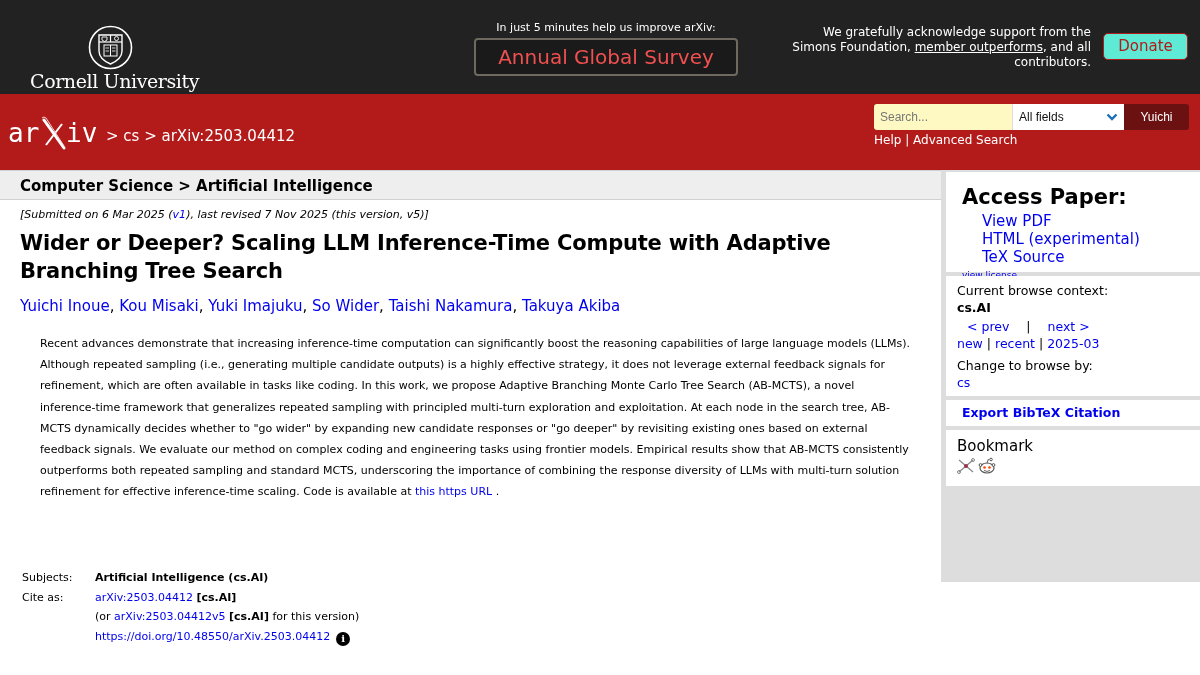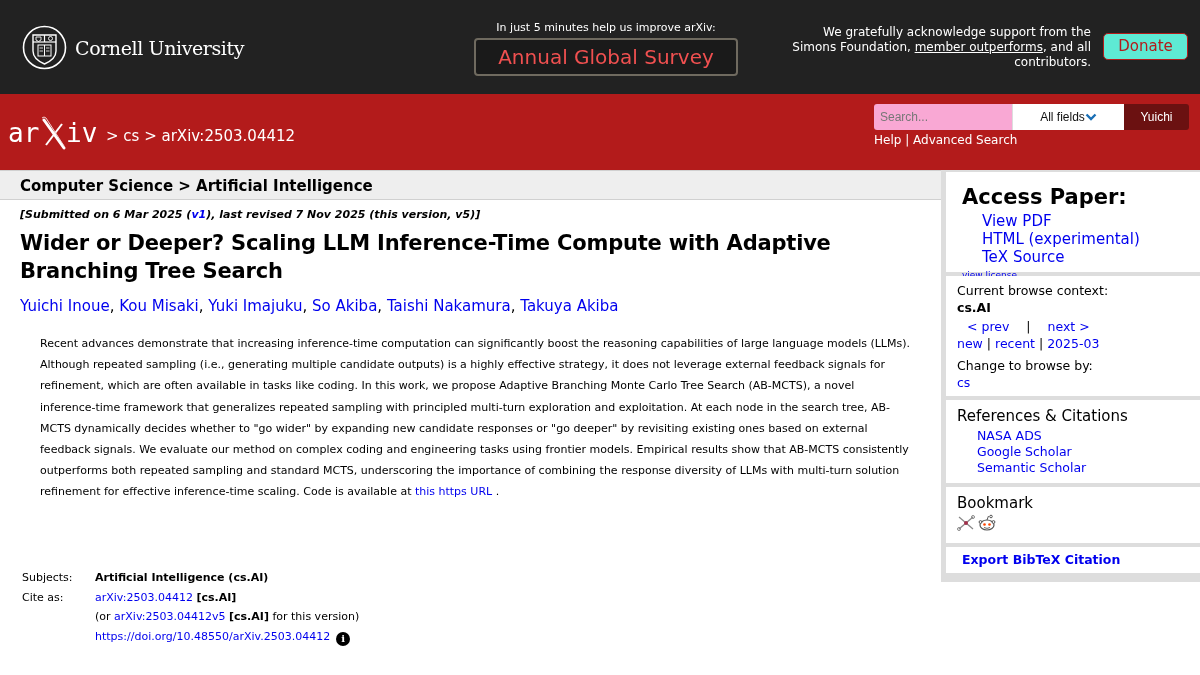--- a/index.html
+++ b/index.html
@@ -2,54 +2,54 @@
 <html><head>
 <meta charset="utf-8">
 <style>
   * { box-sizing: border-box; margin: 0; padding: 0; }
   html, body { width: 1200px; height: 675px; overflow: hidden; background: #ffffff; }
   body { font-family: "DejaVu Sans", "Liberation Sans", sans-serif; color: #000; position: relative; }
   a { text-decoration: none; }
 
   
   .topbar { position: absolute; left: 0; top: 0; width: 1200px; height: 94px; background: #222222; }
-  .cornell { position: absolute; left: 22px; top: 25px; display: flex; align-items: center; }
+  .cornell { position: absolute; left: 22px; top: 25px; display: flex; align-items: center; flex-direction: column; }
   .cornell-seal { width: 45px; height: 45px; }
   .cornell-name { font-family: "DejaVu Serif", "Liberation Serif", serif; color: #ffffff; font-size: 19px; margin-left: 8px; letter-spacing: -0.4px; }
 
   .survey { position: absolute; left: 474px; top: 21px; width: 264px; text-align: center; }
   .survey-lead { color: #ffffff; font-size: 11px; }
   .survey-btn { display: block; margin-top: 4px; width: 264px; height: 38px; border: 2px solid #6f6a5f; border-radius: 4px; background: #1a1a1a; color: #f05050; font-size: 20px; line-height: 34px; text-align: center; }
 
   .support { position: absolute; right: 109px; top: 25px; width: 300px; text-align: right; color: #ffffff; font-size: 12px; line-height: 15px; }
   .support .member-link { color: #ffffff; text-decoration: underline; }
   .donate-btn { position: absolute; left: 1103px; top: 33px; width: 85px; height: 27px; border: 1px solid #b31b1b; border-radius: 5px; background: #5eead4; color: #b31b1b; font-size: 15px; line-height: 25px; text-align: center; }
 
   
   .redbar { position: absolute; left: 0; top: 94px; width: 1200px; height: 76px; background: #b31b1b; }
   .arxiv-logo { position: absolute; left: 8px; top: 21px; width: 94px; height: 35px; }
   .crumbs { position: absolute; left: 106px; top: 33px; color: #ffffff; font-size: 15px; }
   .crumbs a { color: #ffffff; }
 
   .search-wrap { position: absolute; left: 874px; top: 10px; display: flex; height: 26px; }
-  .search-input { width: 138px; height: 26px; border: none; border-radius: 3px 0 0 3px; padding: 0 6px; font-size: 12px; color: #666; font-family: "Liberation Sans", sans-serif; background: #f9a8d4; }
+  .search-input { width: 138px; height: 26px; border: none; border-radius: 3px 0 0 3px; padding: 0 6px; font-size: 12px; color: #666; font-family: "Liberation Sans", sans-serif; background: #fef9c3; }
   .search-input::placeholder { color: #777; }
-  .field-select { width: 112px; height: 26px; background: #fff; border-left: 1px solid #ddd; display: flex; align-items: center; justify-content: center; padding: 0 6px; font-size: 12px; font-family: "Liberation Sans", sans-serif; color: #111; }
+  .field-select { width: 112px; height: 26px; background: #fff; border-left: 1px solid #ddd; display: flex; align-items: center; justify-content: space-between; padding: 0 6px; font-size: 12px; font-family: "Liberation Sans", sans-serif; color: #111; }
   .field-select .chev { width: 12px; height: 10px; }
   .search-btn { width: 65px; height: 26px; background: #6b1111; color: #fff; border: none; border-radius: 0 3px 3px 0; font-size: 12px; font-family: "Liberation Sans", sans-serif; }
   .search-links { position: absolute; left: 874px; top: 39px; font-size: 12px; color: #fff; }
   .search-links a { color: #fff; }
 
   
   .subject-strip { position: absolute; left: 0; top: 170px; width: 941px; height: 30px; background: #eeeeee; border-top: 1px solid #d0d0d0; border-bottom: 1px solid #d0d0d0; }
   .subject-strip h1 { position: absolute; left: 20px; top: 6px; font-size: 15px; font-weight: bold; color: #000; }
 
   
   .main { position: absolute; left: 20px; top: 200px; width: 900px; }
-  .dateline { position: absolute; left: 0; top: 8px; font-size: 11px; font-style: italic; color: #000; white-space: nowrap; font-weight: bold; }
+  .dateline { position: absolute; left: 0; top: 8px; font-size: 11px; font-style: italic; color: #000; white-space: nowrap; }
   .dateline a { color: #0000ee; }
   .title { position: absolute; left: 0; top: 29px; width: 890px; font-size: 21px; font-weight: bold; line-height: 28px; color: #000; letter-spacing: -0.2px; }
   .authors { position: absolute; left: 0; top: 97px; font-size: 15px; white-space: nowrap; color: #000; }
   .authors a { color: #0000ee; }
   .abstract { position: absolute; left: 20px; top: 133px; width: 870px; font-size: 11px; line-height: 21.2px; color: #000; }
   .abstract a { color: #0000ee; }
 
   .meta { position: absolute; left: 2px; top: 368px; font-size: 11px; line-height: 19.5px; }
   .meta-row { display: flex; }
   .meta-label { width: 73px; color: #000; }
@@ -150,21 +150,21 @@
 
 <div class="subject-strip">
   <h1>Computer Science &gt; Artificial Intelligence</h1>
 </div>
 
 <div class="main">
   <div class="dateline"><span>[Submitted on 6 Mar 2025 (</span><a>v1</a><span>), last revised 7 Nov 2025 (this version, v5)]</span></div>
 
   <h1 class="title">Wider or Deeper? Scaling LLM Inference-Time Compute with Adaptive Branching Tree Search</h1>
 
-  <div class="authors"><a>Yuichi Inoue</a>, <a>Kou Misaki</a>, <a>Yuki Imajuku</a>, <a>So Akiba</a>, <a>Taishi Nakamura</a>, <a>Takuya Akiba</a></div>
+  <div class="authors"><a>Yuichi Inoue</a>, <a>Kou Misaki</a>, <a>Yuki Imajuku</a>, <a>So Wider</a>, <a>Taishi Nakamura</a>, <a>Takuya Akiba</a></div>
 
   <blockquote class="abstract"><span>Recent advances demonstrate that increasing inference-time computation can significantly boost the reasoning capabilities of large language models (LLMs). Although repeated sampling (i.e., generating multiple candidate outputs) is a highly effective strategy, it does not leverage external feedback signals for refinement, which are often available in tasks like coding. In this work, we propose Adaptive Branching Monte Carlo Tree Search (AB-MCTS), a novel inference-time framework that generalizes repeated sampling with principled multi-turn exploration and exploitation. At each node in the search tree, AB-MCTS dynamically decides whether to "go wider" by expanding new candidate responses or "go deeper" by revisiting existing ones based on external feedback signals. We evaluate our method on complex coding and engineering tasks using frontier models. Empirical results show that AB-MCTS consistently outperforms both repeated sampling and standard MCTS, underscoring the importance of combining the response diversity of LLMs with multi-turn solution refinement for effective inference-time scaling. Code is available at </span><a>this https URL</a><span> .</span></blockquote>
 
   <div class="meta">
     <div class="meta-row">
       <span class="meta-label">Subjects:</span>
       <span class="meta-val"><b>Artificial Intelligence (cs.AI)</b></span>
     </div>
     <div class="meta-row">
       <span class="meta-label">Cite as:</span>
@@ -194,27 +194,23 @@
 
   <div class="box box-browse">
     <div>Current browse context:</div>
     <div class="ctx">cs.AI</div>
     <div class="nav-row"><a>&lt; prev</a><span class="sep">|</span><a>next &gt;</a></div>
     <div><a>new</a><span> | </span><a>recent</a><span> | </span><a>2025-03</a></div>
     <div class="changeto">Change to browse by:</div>
     <a>cs</a>
   </div>
 
-  <div class="box box-refs">
-    <div class="refs-title">References &amp; Citations</div>
-    <div class="refs-links">
-      <a>NASA ADS</a>
-      <a>Google Scholar</a>
-      <a>Semantic Scholar</a>
-    </div>
+
+  <div class="box box-bibtex">
+    <a>Export BibTeX Citation</a>
   </div>
 
   <div class="box box-bookmark">
     <div class="bookmark-title">Bookmark</div>
     <div class="bm-icons">
       <a>
         <svg viewBox="0 0 18 18">
           <line x1="2" y1="3" x2="16" y2="15" stroke="#888" stroke-width="1.2"></line>
           <line x1="16" y1="3" x2="2" y2="15" stroke="#888" stroke-width="1.2"></line>
           <circle cx="9" cy="9" r="2" fill="#a0304a"></circle>
@@ -229,17 +225,13 @@
           <circle cx="11.5" cy="10.5" r="1.3" fill="#ff4500"></circle>
           <path d="M6 13.5 q3 1.8 6 0" fill="none" stroke="#555" stroke-width="0.9"></path>
           <line x1="9" y1="6" x2="10.5" y2="2" stroke="#555" stroke-width="1"></line>
           <circle cx="13" cy="2.5" r="1.3" fill="none" stroke="#555"></circle>
           <circle cx="2.5" cy="8" r="1.4" fill="#fff" stroke="#555"></circle>
           <circle cx="15.5" cy="8" r="1.4" fill="#fff" stroke="#555"></circle>
         </svg>
       </a>
     </div>
   </div>
-
-  <div class="box box-bibtex">
-    <a>Export BibTeX Citation</a>
-  </div>
 </div>
 
 </body></html>

